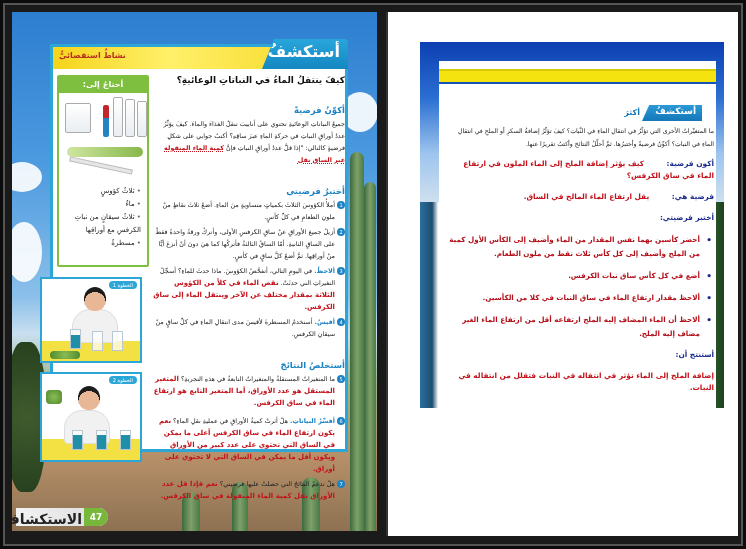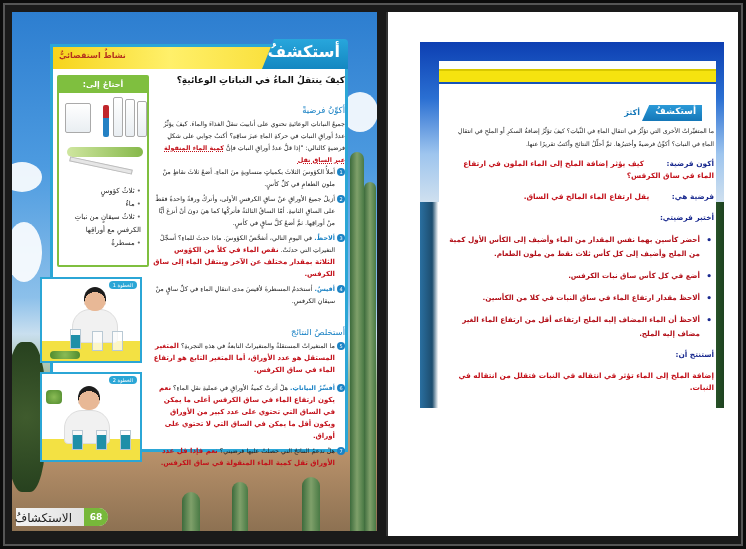--- a/index.html
+++ b/index.html
@@ -28,40 +28,40 @@
   .beaker { position: absolute; border: 1px solid #aaa; background: linear-gradient(180deg,#fff,#e9eef2); border-radius: 2px; }
   .dropper { position: absolute; left: 40px; top: 8px; width: 6px; height: 32px; background: linear-gradient(180deg,#c0262b 40%,#2481c4 40%); border-radius: 2px; }
   .celery { position: absolute; left: 4px; top: 50px; width: 76px; height: 10px; background: linear-gradient(90deg,#cfe6a0,#86b84a); border-radius: 5px; }
   .ruler { position: absolute; left: 6px; top: 66px; width: 64px; height: 5px; background: #e6e6e6; border: 1px solid #bbb; transform: rotate(12deg); }
   .need-list { list-style: none; padding: 4px 6px 0 4px; direction: rtl; }
   .need-list li { font-size: 7px; line-height: 13px; color: #222; }
   .need-list li::before { content: "• "; color: #666; }
 
   .lp-main { position: absolute; left: 100px; top: 28px; width: 192px; direction: rtl; }
   .q-title { font-size: 9px; font-weight: bold; color: #111; margin-bottom: 6px; }
-  .sec-head { font-size: 8.5px; font-weight: normal; color: #1c83c5; margin: 20px 0 3px; }
+  .sec-head { font-size: 8.5px; font-weight: bold; color: #1c83c5; margin: 20px 0 3px; }
   .para { font-size: 6.4px; line-height: 12px; color: #222; }
   .red { color: #c3121b; font-weight: bold; }
   .ul { text-decoration: underline; text-decoration-style: dotted; }
   .step { position: relative; padding-right: 10px; font-size: 6.4px; line-height: 12px; color: #222; margin-bottom: 3px; }
   .step .num { position: absolute; right: 0; top: 2px; width: 8px; height: 8px; border-radius: 50%; background: #1c83c5; color: #fff; font-size: 5px; line-height: 8px; text-align: center; }
   .step .red { font-size: 7px; }
   .kw { color: #1c83c5; font-weight: bold; }
 
   .photo { position: absolute; width: 102px; background: #fff; border: 2px solid #2ba6d6; overflow: hidden; }
   .photo .badge { position: absolute; right: 3px; top: 2px; background: #2ba6d6; color: #fff; font-size: 5px; padding: 1px 4px; border-radius: 6px; direction: rtl; }
   .photo .table { position: absolute; left: 0; bottom: 0; width: 100%; height: 24%; background: #f3e143; }
   .boy-head { position: absolute; width: 22px; height: 24px; border-radius: 50% 50% 45% 45%; background: radial-gradient(circle at 50% 65%,#e8b896 55%,#1c1c1c 56%); }
   .boy-body { position: absolute; width: 46px; height: 34px; background: #f1f1f1; border-radius: 18px 18px 4px 4px; border: 1px solid #ddd; }
   .glass { position: absolute; width: 11px; height: 20px; border: 1px solid #b9c9d4; background: linear-gradient(180deg, rgba(255,255,255,.6) 25%, #1f8fa8 25%); }
   .glass.empty { background: rgba(255,255,255,.7); }
   .leaves { position: absolute; height: 8px; background: radial-gradient(circle,#8abb55,#4f8a2d); border-radius: 4px; }
 
   .page-num { position: absolute; left: 4px; top: 496px; width: 92px; height: 18px; background: linear-gradient(90deg,#f3f3f3,#dcdcdc); border-radius: 0 9px 9px 0; }
-  .page-num .lbl { position: absolute; right: 36px; top: 3px; font-size: 12px; font-weight: normal; color: #222; }
+  .page-num .lbl { position: absolute; right: 26px; top: 3px; font-size: 14px; font-weight: bold; color: #222; }
   .page-num .n { position: absolute; right: 0; top: 0; width: 24px; height: 18px; background: #77b83a; color: #fff; font-size: 9px; font-weight: bold; line-height: 18px; text-align: center; border-radius: 0 9px 9px 0; }
 
   
   .right-page { position: absolute; left: 381px; top: 7px; width: 352px; height: 524px; background: #fff; border-left: 2px solid #333; }
   .rp-frame { position: absolute; left: 32px; top: 30px; width: 304px; height: 160px;
     background: linear-gradient(180deg,#0d3fb2 0%,#2a6fd2 35%,#9ec5ee 70%,#cfe0ef 100%); }
   .rp-frame-lower { position: absolute; left: 32px; top: 190px; width: 304px; height: 206px;
     background: linear-gradient(90deg,#2a6fa0 0%,#1d4d6e 4%, transparent 6%, transparent 94%, #2c5a2a 96%, #1e4220 100%); }
   .rp-card { position: absolute; left: 51px; top: 49px; width: 277px; height: 360px; background: #fff; }
   .rp-yellow { position: absolute; left: 51px; top: 57px; width: 277px; height: 15px; background: #f5e30f; border-top: 2px solid #d9c900; border-bottom: 2px solid #1653b8; }
@@ -122,20 +122,21 @@
 
       <div class="lp-main">
         <div class="q-title">كيفَ ينتقلُ الماءُ في النباتاتِ الوعائيةِ؟</div>
 
         <div class="sec-head">أكوِّنُ فرضيةً</div>
         <div class="para">
           <span>جميعُ النباتاتِ الوعائيةِ تحتوي على أنابيبَ تنقلُ الغذاءَ والماءَ. كيفَ يؤثِّرُ عددُ أوراقِ النباتِ في حركةِ الماءِ عبرَ ساقِهِ؟ أكتبُ جوابي على شكلِ فرضيةٍ كالتالي: "إذا قلَّ عددُ أوراقِ النباتِ فإنَّ</span>
           <span class="red ul">كمية الماء المنقولة عبر الساق تقل</span>
         </div>
 
+        <div class="sec-head">أختبرُ فرضيتي</div>
         <div class="step">
           <span class="num">1</span>
           <span>أملأُ الكؤوسَ الثلاثَ بكمياتٍ متساويةٍ منَ الماءِ. أضعُ ثلاثَ نقاطٍ منْ ملونِ الطعامِ في كلِّ كأسٍ.</span>
         </div>
         <div class="step">
           <span class="num">2</span>
           <span>أزيلُ جميعَ الأوراقِ عنْ ساقِ الكرفسِ الأولى، وأتركُ ورقةً واحدةً فقطْ على الساقِ الثانيةِ. أمّا الساقُ الثالثةُ فأتركُها كما هيَ دونَ أنْ أنزعَ أيًّا منْ أوراقِها. ثمَّ أضعُ كلَّ ساقٍ في كأسٍ.</span>
         </div>
         <div class="step">
           <span class="num">3</span>
@@ -185,21 +186,21 @@
       <div class="boy-body" style="left:22px;top:36px;"></div>
       <div class="boy-head" style="left:36px;top:12px;"></div>
       <div class="leaves" style="left:4px;top:16px;width:16px;height:14px;"></div>
       <div class="glass" style="left:30px;top:56px;"></div>
       <div class="glass" style="left:54px;top:56px;"></div>
       <div class="glass" style="left:78px;top:56px;"></div>
     </div>
 
     <div class="page-num">
       <span class="lbl">الاستكشافُ</span>
-      <span class="n">68</span>
+      <span class="n">47</span>
     </div>
   </div>
 
   <div class="right-page">
     <div class="rp-frame"></div>
     <div class="rp-frame-lower"></div>
     <div class="rp-card"></div>
     <div class="rp-yellow"></div>
     <div class="rp-tab">
       <span class="t">أستكشفُ</span>

